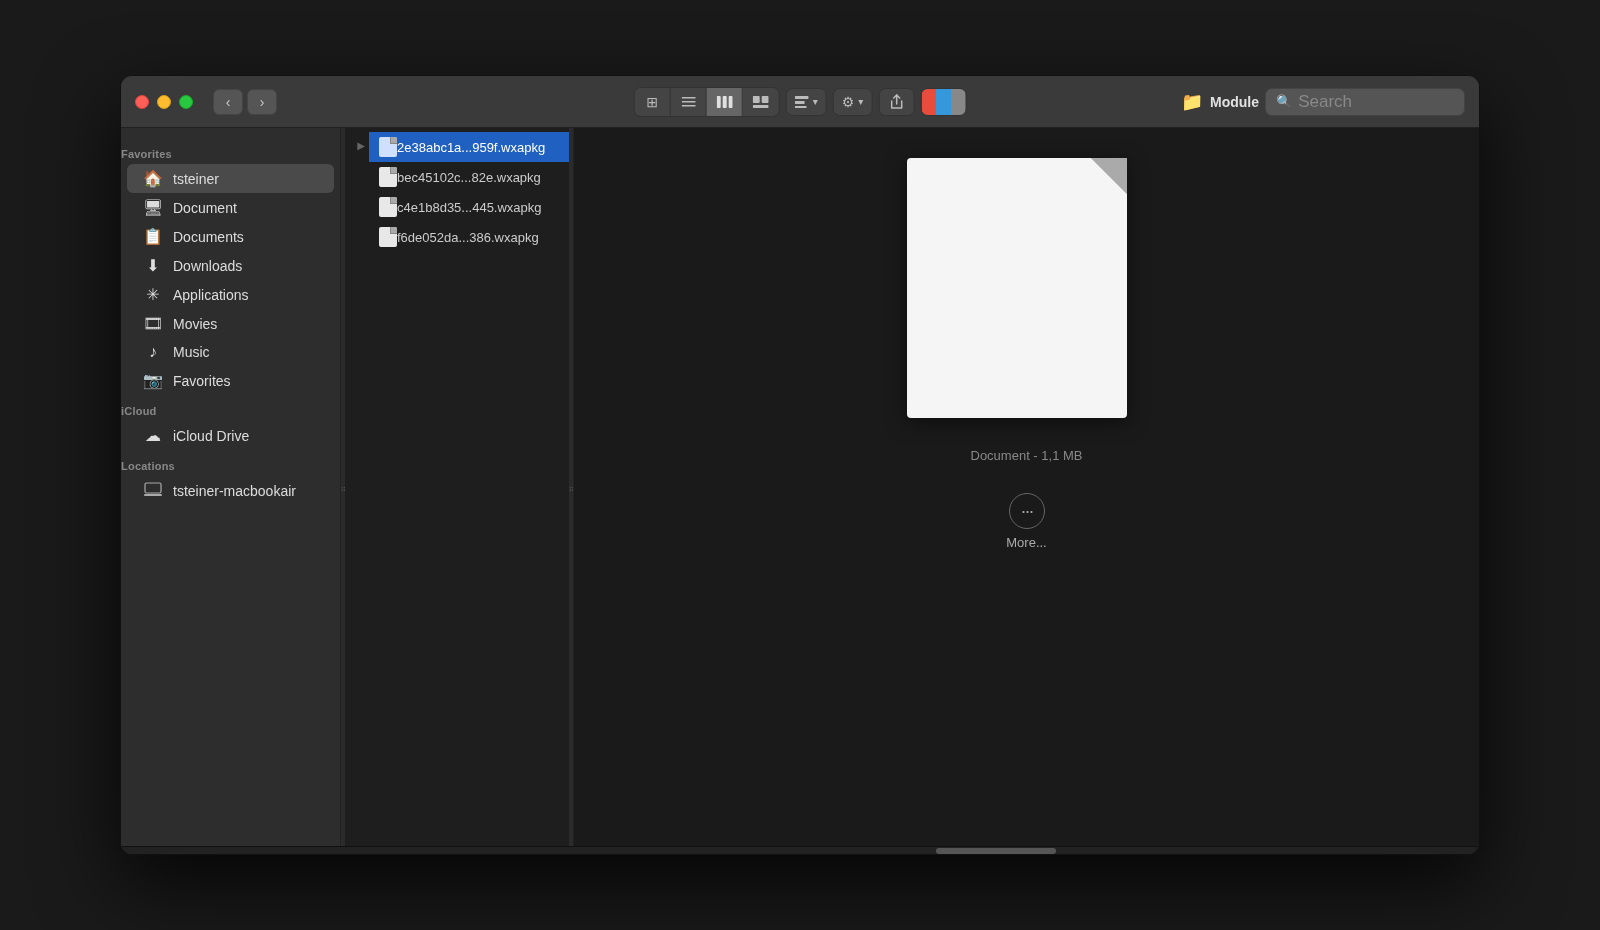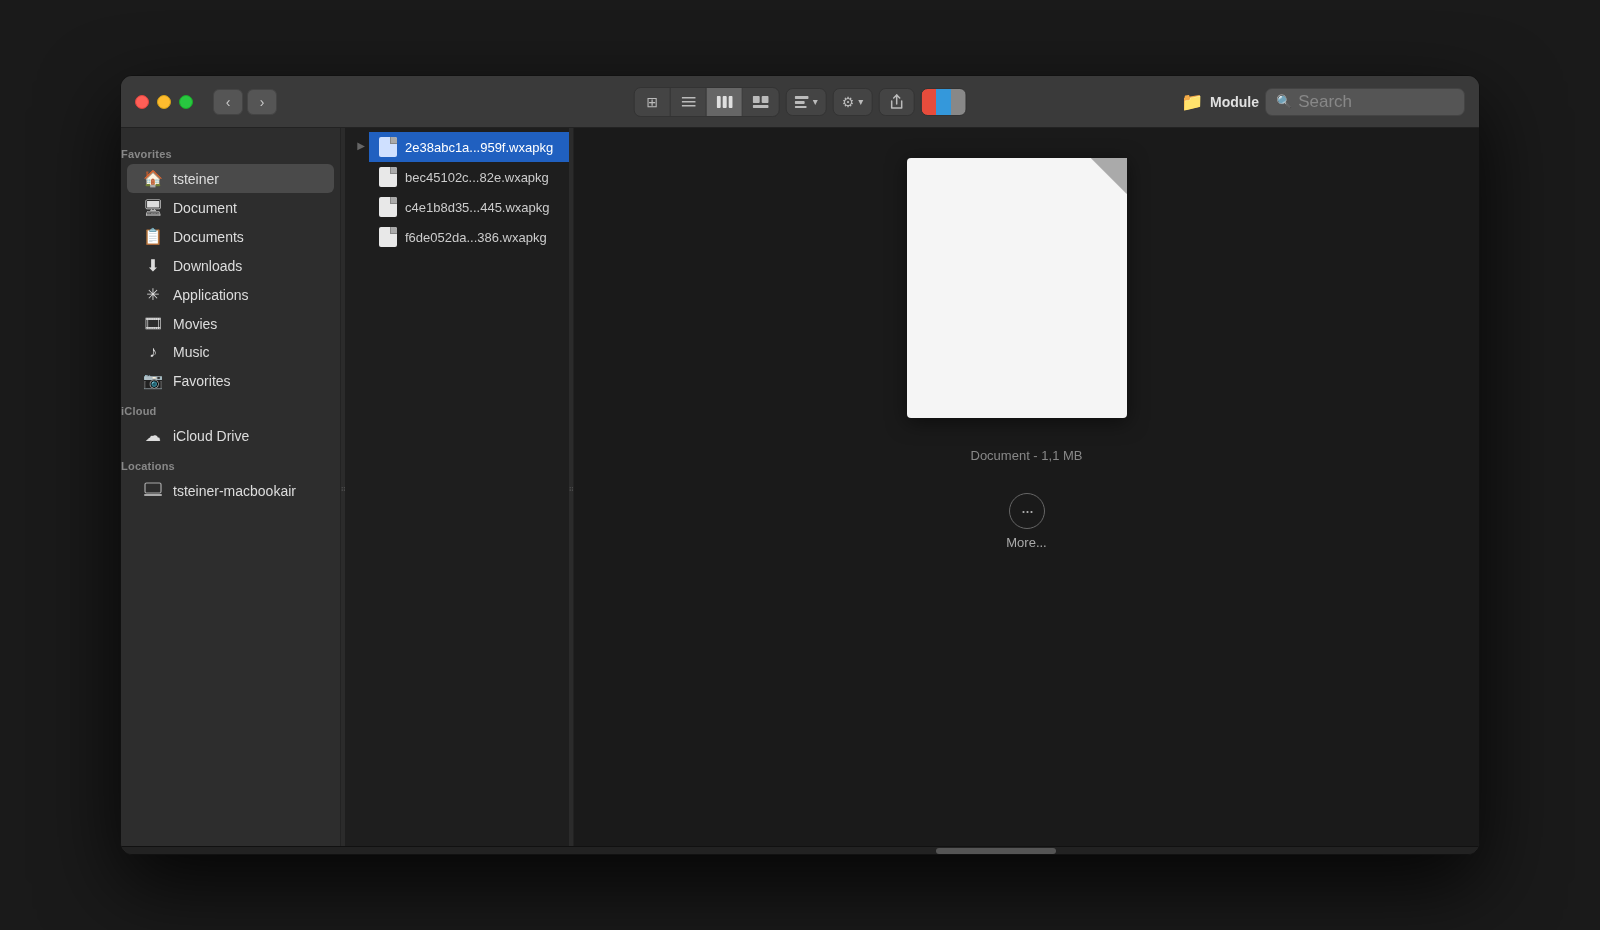--- a/index.html
+++ b/index.html
@@ -244,21 +244,20 @@
       overflow-y: auto;
       padding-top: 4px;
     }
     .file-pane::-webkit-scrollbar { width: 6px; }
     .file-pane::-webkit-scrollbar-track { background: transparent; }
     .file-pane::-webkit-scrollbar-thumb { background: #555; border-radius: 3px; }
 
     .file-list-item {
       display: flex;
       align-items: center;
-      gap: 8px;
       padding: 5px 10px;
       cursor: pointer;
       color: #ccc;
       font-size: 13px;
       white-space: nowrap;
       overflow: hidden;
     }
     .file-list-item.selected {
       background: #2060c0;
       color: #fff;

